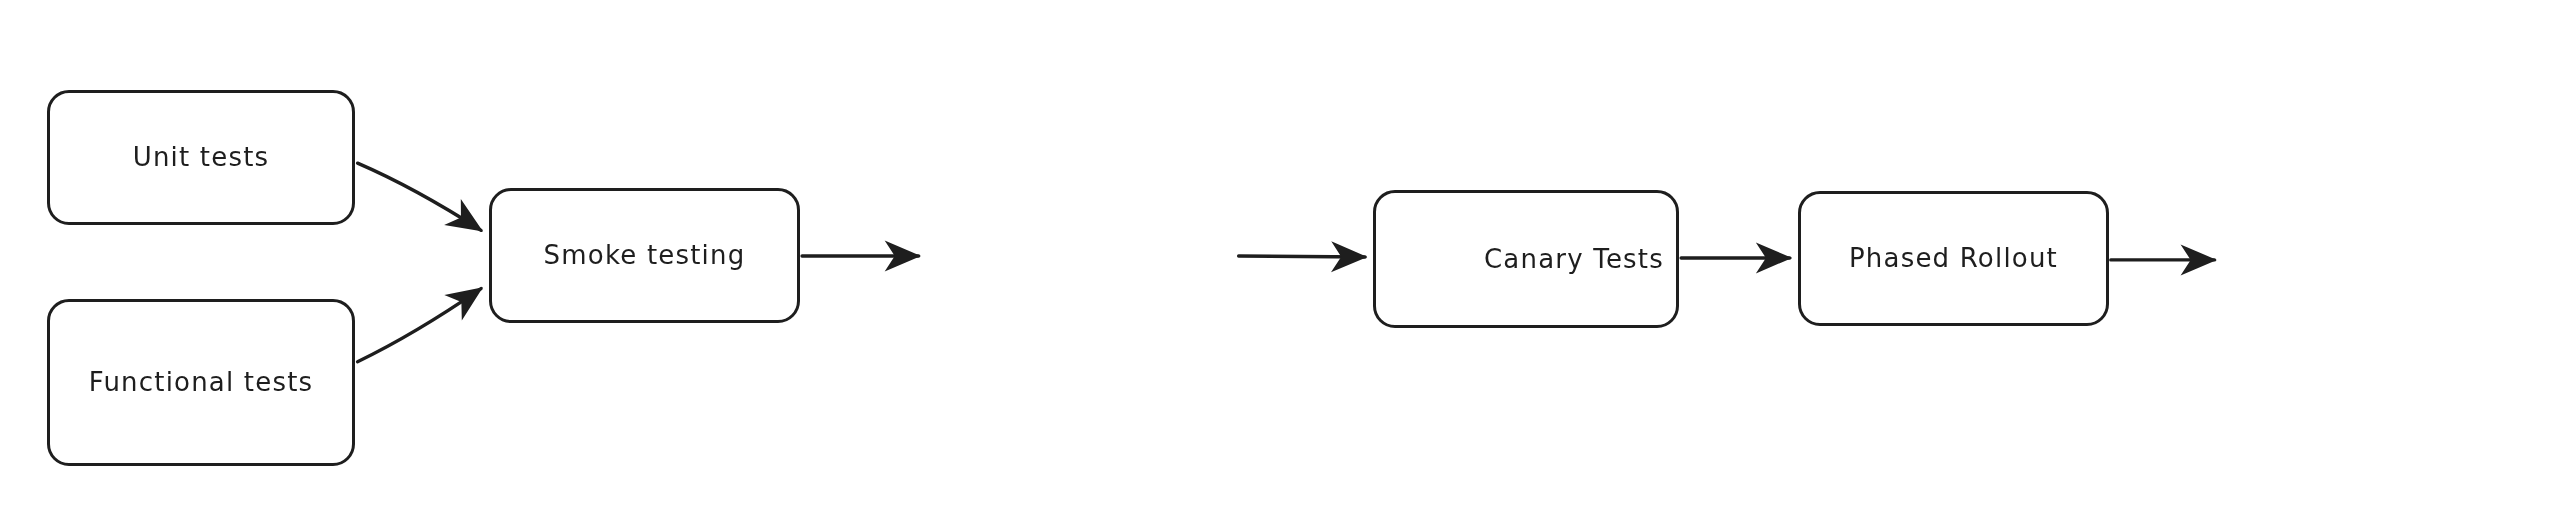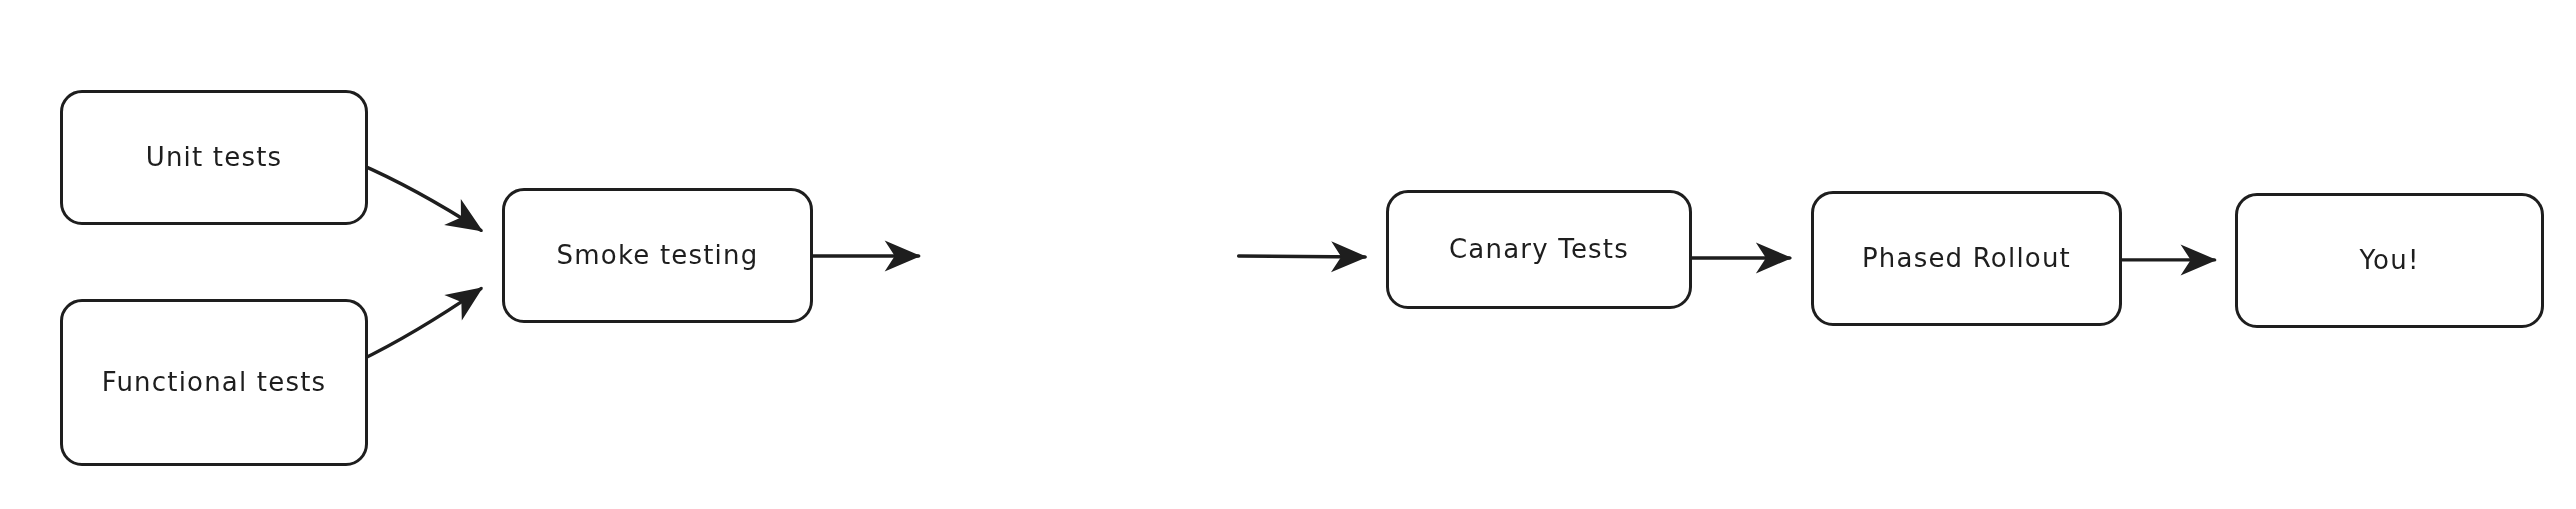--- a/index.html
+++ b/index.html
@@ -29,21 +29,20 @@
   .node {
     position: absolute;
     box-sizing: border-box;
     background: #ffffff;
     border: 3px solid #1e1e1e;
     border-radius: 22px;
     display: flex;
     align-items: center;
     justify-content: center;
     text-align: center;
-    margin-left: 13px;
   }
   .node-label {
     color: #1e1e1e;
     font-family: "DejaVu Sans", sans-serif;
     font-size: 26px;
     font-weight: 400;
     letter-spacing: 1.2px;
     line-height: 1.42;
     white-space: pre-line;
     padding: 0 12px;
@@ -92,26 +91,23 @@
 
   <div class="node" style="left:47px; top:299px; width:308px; height:167px;">
     <span class="node-label">Functional tests</span>
   </div>
 
   <div class="node" style="left:489px; top:188px; width:311px; height:135px;">
     <span class="node-label">Smoke testing</span>
   </div>
 
 
-  <div class="node" style="left:1373px; top:190px; width:306px; height:119px;">
+  <div class="node" style="left:1373px; top:190px; width:306px; height:138px;justify-content:flex-end;">
     <span class="node-label">Canary Tests</span>
   </div>
 
   <div class="node" style="left:1798px; top:191px; width:311px; height:135px;">
     <span class="node-label">Phased Rollout</span>
   </div>
 
-  <div class="node" style="left:2222px; top:193px; width:309px; height:135px;">
-    <span class="node-label">You!</span>
-  </div>
 
 </div>
 
 
 </body></html>

